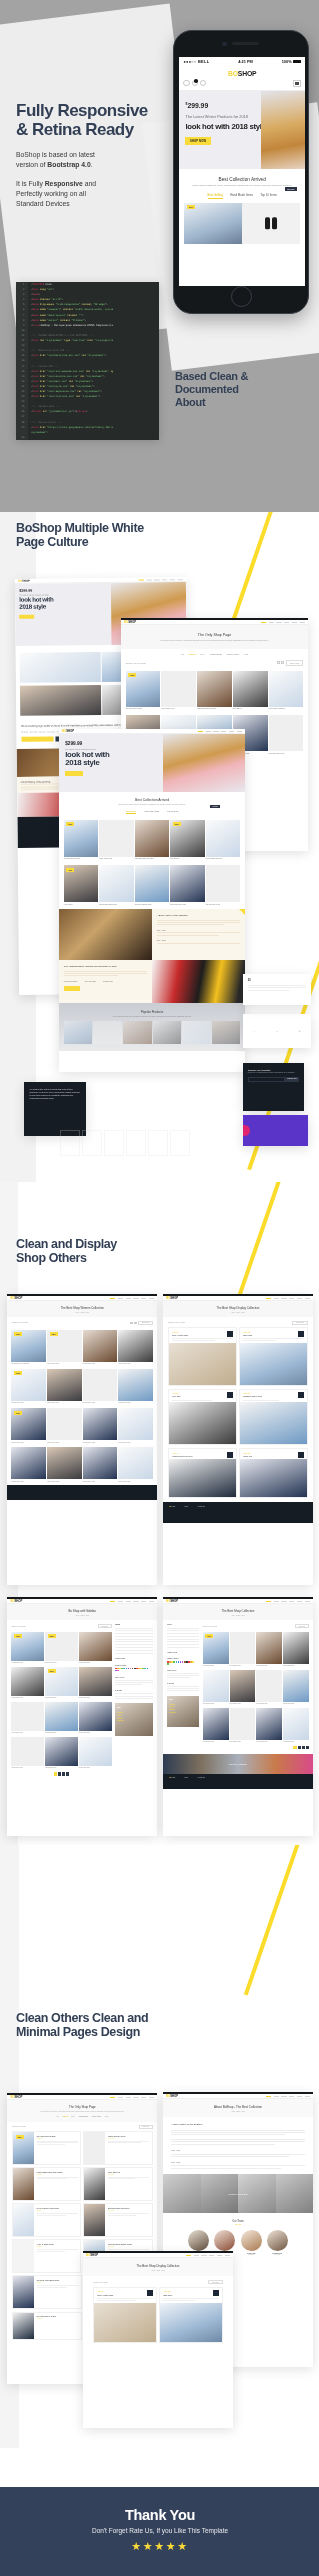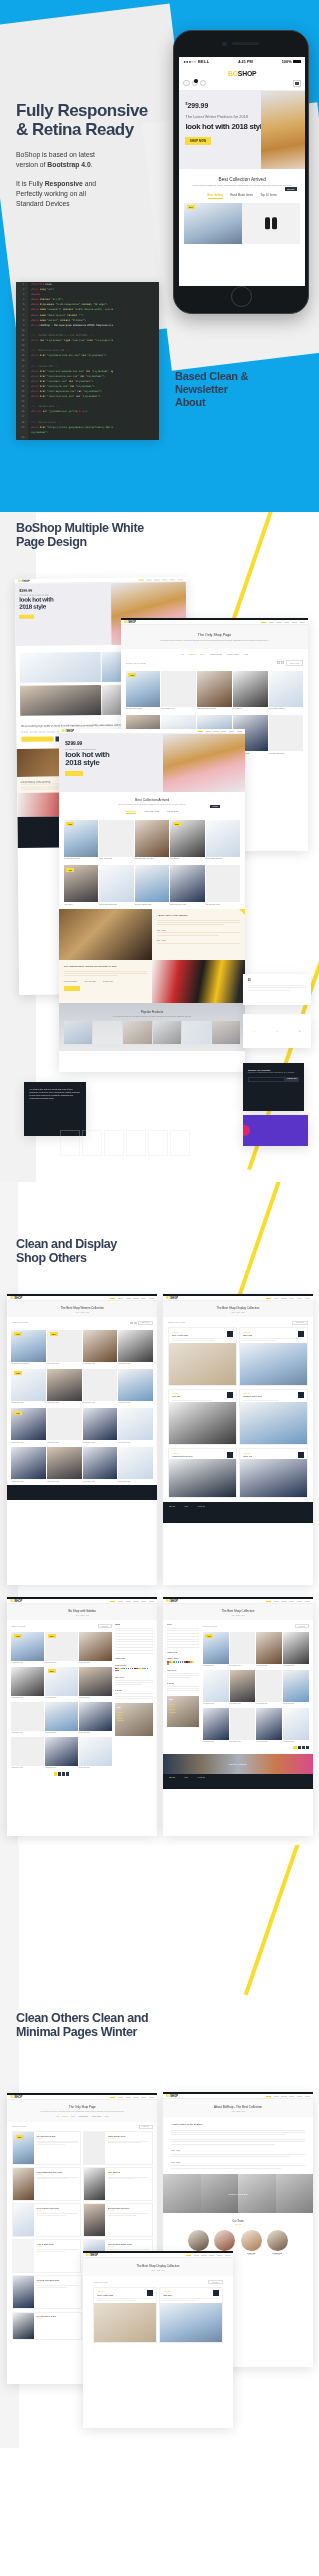--- a/index.html
+++ b/index.html
@@ -6,21 +6,21 @@
   html, body { width: 320px; }
   body {
     font-family: "Liberation Sans", sans-serif;
     background: #ffffff;
     color: #323f54;
     -webkit-font-smoothing: antialiased;
   }
   .page { position: relative; width: 320px; height: 2576px; overflow: hidden; background:#fff; }
 
   
-  .s1 { position:absolute; left:0; top:0; width:320px; height:512px; background:#0ea5e9; overflow:hidden; }
+  .s1 { position:absolute; left:0; top:0; width:320px; height:512px; background:#a3a3a3; overflow:hidden; }
   .s1-grayshape {
     position:absolute; left:-21px; top:27px; width:192px; height:322px;
     background:#ededee;
     transform: rotate(-7deg);
     transform-origin: left top;
   }
   .s1-grayshape2 {
     position:absolute; left:156px; top:112px; width:177px; height:249px;
     background:#f0f0f1;
     transform: rotate(-7deg);
@@ -214,21 +214,21 @@
         <div class="code-row"><span class="ln">27</span><span class="cd"></span></div>
         <div class="code-row"><span class="ln">28</span><span class="cd"><span class="t-com">&lt;!-- Online Fonts --&gt;</span></span></div>
         <div class="code-row"><span class="ln">29</span><span class="cd"><span class="t-txt">&lt;</span><span class="t-tag">link</span><span class="t-att"> href=</span><span class="t-val">"https://fonts.googleapis.com/css?family=Merri</span></span></div>
         <div class="code-row"><span class="ln"></span><span class="cd"><span class="t-val">stylesheet"&gt;</span></span></div>
         <div class="code-row"><span class="ln">30</span><span class="cd"></span></div>
         <div class="code-row"><span class="ln">31</span><span class="cd"></span></div>
       </div>
 
     <div class="based-txt">
       <span>Based Clean &amp;</span><br>
-      <span>Newsletter</span><br>
+      <span>Documented</span><br>
       <span>About</span>
     </div>
 
     <div class="phone">
       <div class="phone-cam"></div>
       <div class="phone-speaker"></div>
       <div class="phone-home"></div>
       <div class="phone-screen">
         <div class="status">
           <span class="dots">●●●○○ BELL</span>
@@ -283,21 +283,21 @@
     </div>
   </div>
 
   <div class="s2">
     <div class="grayband" style="left:0;top:0;width:36px;height:670px;background:#f2f2f3;"></div>
     <div class="diag" style="left:249px;top:-73px;height:260px;transform:rotate(19deg);"></div>
     <div class="diag" style="left:291px;top:395px;height:270px;transform:rotate(19deg);"></div>
 
     <div style="position:absolute;left:16px;top:9.4px;width:218px;" class="sec-h">
       <span>BoShop  Multiple White</span><br>
-      <span>Page Design</span>
+      <span>Page Culture</span>
     </div>
 
     <div class="mock" style="left:16.6px;top:66px;width:171px;height:416px;transform:rotate(-0.6deg);">
       <div class="m-nav">
         <div class="m-logo"><span class="bo">BO</span><span class="sh">SHOP</span></div>
         <div class="m-links">
             <i class="on"></i>
             <i></i>
             <i></i>
             <i></i>
@@ -1001,21 +1001,21 @@
       </div>
     </div>
   </div>
 
   <div class="s4">
     <div class="diag" style="left:281px;top:-73px;height:229px;transform:rotate(19deg);"></div>
     <div class="grayband" style="left:0;top:0;width:18.7px;height:603px;background:#f4f4f5;"></div>
 
     <div style="position:absolute;left:16px;top:166px;width:234px;" class="sec-h">
       <span>Clean Others Clean and</span><br>
-      <span>Minimal Pages Winter</span>
+      <span>Minimal Pages Design</span>
     </div>
 
     <div class="mock" style="left:7.3px;top:248px;width:150px;height:291px;">
       <div class="m-topbar"></div>
       <div class="m-nav">
         <div class="m-logo"><span class="bo">BO</span><span class="sh">SHOP</span></div>
         <div class="m-links">
             <i class="on"></i>
             <i></i>
             <i></i>
@@ -1255,15 +1255,20 @@
             <div style="font-size:2.1px;color:#333;margin-top:1.6px;">Bag Pack</div>
             <div style="height:0.7px;background:#eee;margin-top:2.1px;"></div>
             <div style="height:0.7px;background:#eee;margin-top:1px;width:58%;"></div>
           </div>
           <div style="height:39px;background:linear-gradient(160deg,#eef3f8,#9db8d4 60%,#7089a6);"></div>
         </div>
       </div>
     </div>
   </div>
 
+  <div class="s5">
+    <div class="ty-h">Thank You</div>
+    <div class="ty-p">Don't Forget Rate Us, If you Like This Template</div>
+    <div class="stars">★★★★★</div>
+  </div>
 
 </div>
 
 
 </body></html>

